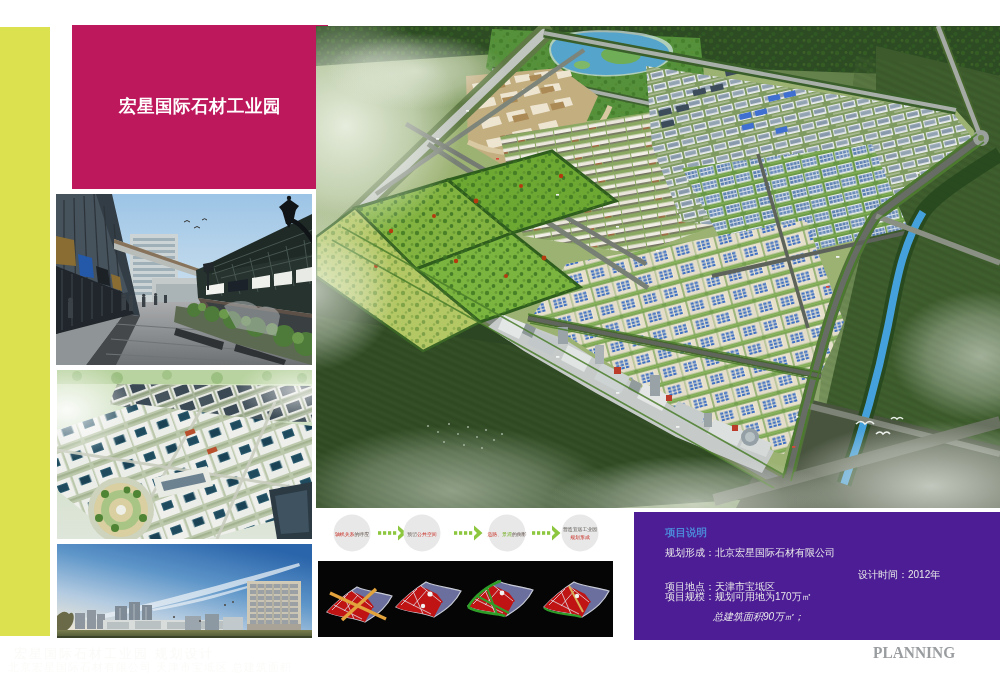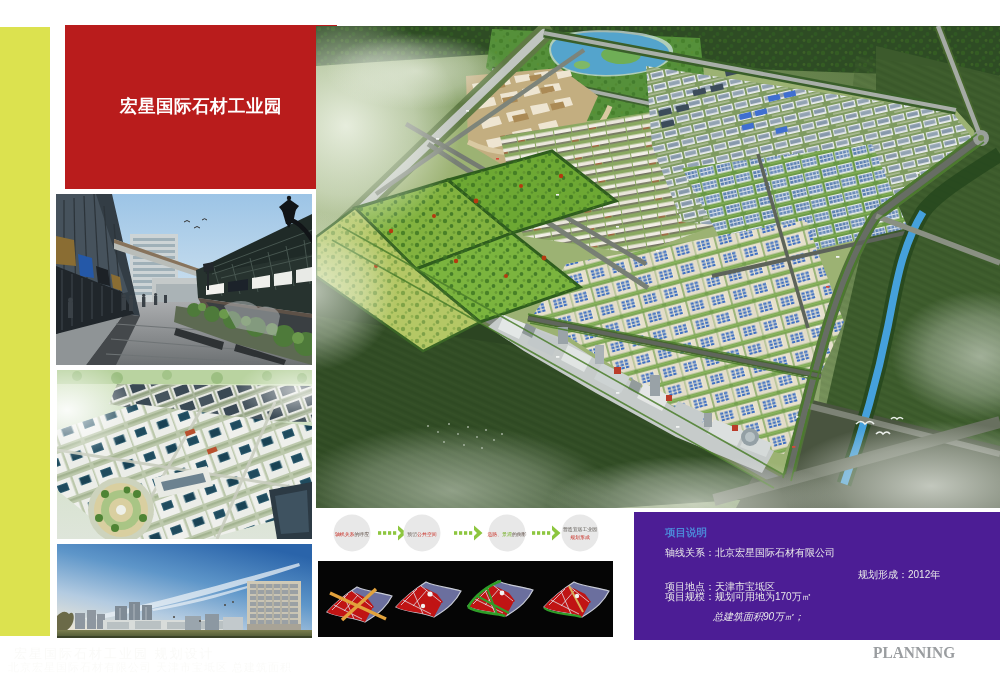--- a/index.html
+++ b/index.html
@@ -5,21 +5,21 @@
   html,body{margin:0;padding:0;}
   body{width:1000px;height:678px;background:#ffffff;position:relative;overflow:hidden;
        font-family:"Liberation Sans",sans-serif;}
   .abs{position:absolute;}
 </style>
 </head>
 <body>
 
 <div class="abs" style="left:0;top:27px;width:50px;height:609px;background:#dce24f;"></div>
 
-<div class="abs" style="left:65px;top:25px;width:256px;height:164px;background:#b91c1c;padding-left:16px;">
+<div class="abs" style="left:72px;top:25px;width:256px;height:164px;background:#be185d;">
 
   <div style="position:absolute;left:0;top:69px;width:100%;text-align:center;color:#ffffff;font-size:17.5px;letter-spacing:0.5px;font-weight:bold;">宏星国际石材工业园</div>
 </div>
 
 <svg class="abs" style="left:56px;top:194px;" width="256" height="171" viewBox="0 0 256 171">
   <defs>
     <linearGradient id="p1sky" x1="0" y1="0" x2="0" y2="1">
       <stop offset="0" stop-color="#9cc4e6"></stop>
       <stop offset="1" stop-color="#cfe2ef"></stop>
     </linearGradient>
@@ -743,25 +743,25 @@
     <path d="M-33,10 C-24,17 -8,15 4,19" stroke="#2f9e28" stroke-width="2.2" fill="none"></path>
     <path d="M-8,-12 L6,14" stroke="#d8b05a" stroke-width="2" fill="none"></path>
     <circle cx="0" cy="-2" r="2.2" fill="#f2f2f2"></circle>
   </g>
 </svg>
 
 <div class="abs" style="left:618px;top:512px;width:382px;height:128px;background:#4c1d95;color:#e9e9e9;font-size:10px;margin-left:16px;">
 
   <div style="position:absolute;left:31px;top:14px;color:#4c87d8;font-weight:bold;font-size:10.5px;">项目说明</div>
 
-  <div style="position:absolute;left:31px;top:34px;">轴线关系：北京宏星国际石材有限公司</div>
+  <div style="position:absolute;left:31px;top:34px;">规划形成：北京宏星国际石材有限公司</div>
 
   <div style="position:absolute;left:31px;top:68px;">项目地点：天津市宝坻区</div>
 
-  <div style="position:absolute;left:224px;top:56px;">规划形成：2012年</div>
+  <div style="position:absolute;left:224px;top:56px;">设计时间：2012年</div>
 
   <div style="position:absolute;left:31px;top:78px;text-align:right;">项目规模：规划可用地为170万㎡</div>
 
   <div style="position:absolute;left:79px;top:98px;font-style:italic;">总建筑面积90万㎡；</div>
 </div>
 
 <div class="abs" style="left:14px;top:645px;color:#fafaf8;font-size:13px;letter-spacing:2px;">宏星国际石材工业园 规划设计</div>
 <div class="abs" style="left:8px;top:660px;color:#fbfbf9;font-size:11px;letter-spacing:1px;">北京宏星国际石材有限公司 天津市宝坻区 总建筑面积</div>
 
 <div class="abs" style="left:873px;top:642px;font-family:'Liberation Serif',serif;font-weight:bold;font-size:17.5px;color:#9a9da0;letter-spacing:0;transform:scaleX(0.88);transform-origin:0 0;">PLANNING</div>

